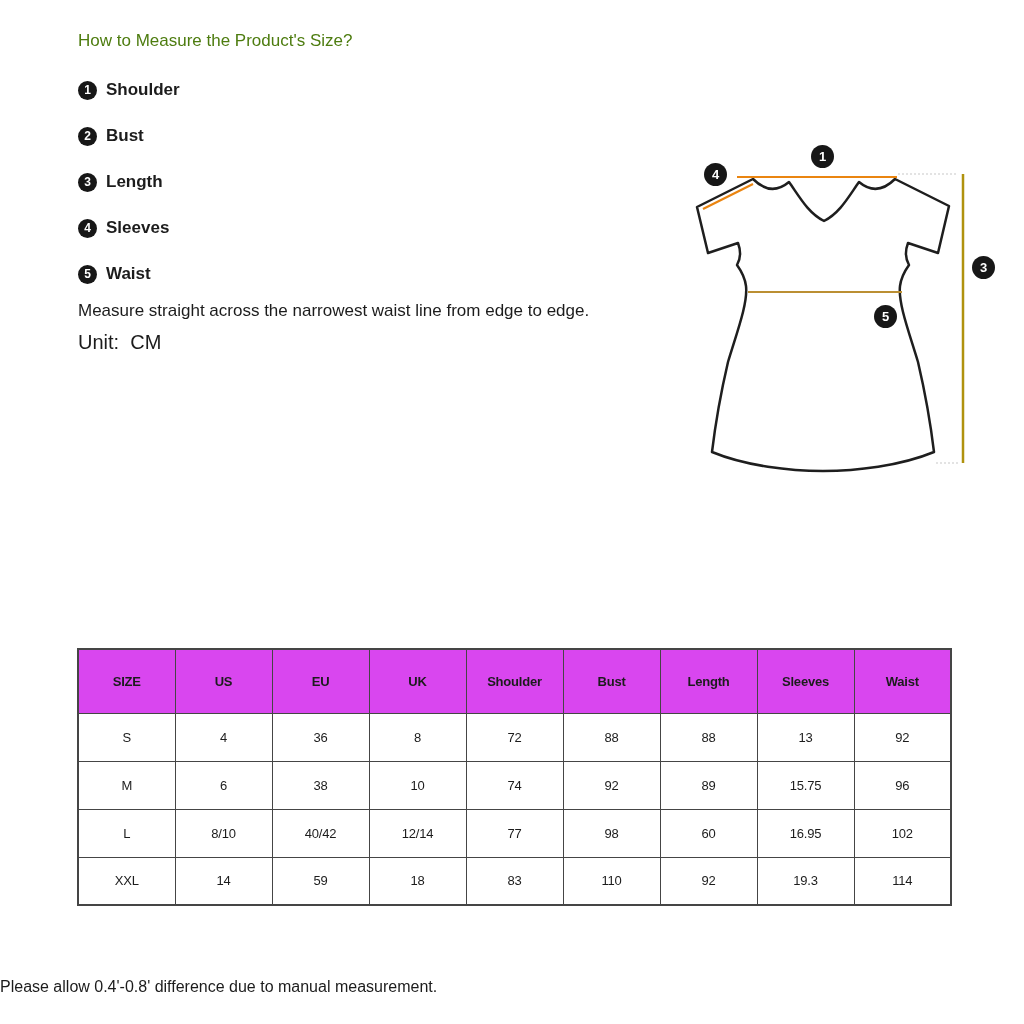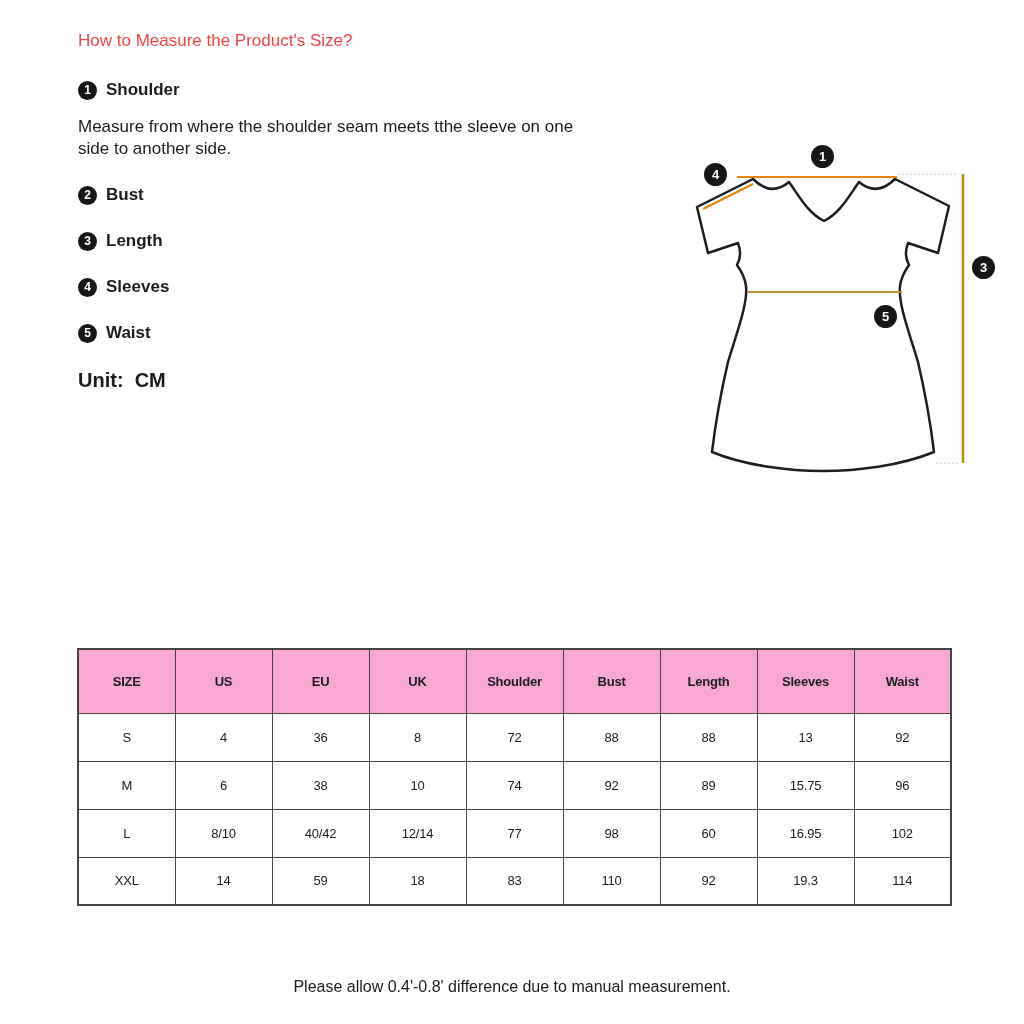--- a/index.html
+++ b/index.html
@@ -17,21 +17,21 @@
   .intro {
     position: absolute;
     left: 78px;
     top: 30px;
     width: 528px;
   }
   .title {
     font-size: 17px;
     font-weight: 400;
     line-height: 22px;
-    color: #ef4444;
+    color: #4d7c0f;
   }
   .item-head {
     display: flex;
     align-items: center;
     gap: 9px;
     margin-top: 24px;
     line-height: 22px;
   }
   .item-head.first { margin-top: 27px; }
   .badge {
@@ -52,24 +52,24 @@
     font-weight: 600;
   }
   .item-desc {
     margin-top: 15px;
     width: 522px;
     font-size: 17px;
     line-height: 22px;
     font-weight: 400;
   }
   .unit {
-    margin-top: 24px;
+    margin-top: 8px;
     font-size: 20px;
     line-height: 24px;
-    font-weight: 700;
+    font-weight: 400;
     white-space: pre;
   }
 
   
   .diagram {
     position: absolute;
     left: 0;
     top: 0;
     width: 1024px;
     height: 520px;
@@ -107,74 +107,73 @@
   .size-table th, .size-table td {
     border: 1px solid #454545;
     text-align: center;
     vertical-align: middle;
     font-size: 13px;
     letter-spacing: -0.2px;
     color: #1c1c1c;
   }
   .size-table th {
     height: 64px;
-    background: #f9a8d4;
+    background: #d946ef;
     font-weight: 600;
   }
   .size-table td {
     height: 48px;
     background: #ffffff;
     font-weight: 400;
   }
 
   
   .footer {
     position: absolute;
     left: 0;
     top: 976px;
     width: 1024px;
-    text-align: center;
     font-size: 16px;
     line-height: 22px;
     color: #1c1c1c;
   }
 </style>
 </head>
 <body>
 
 <div class="canvas">
 
   <div class="intro">
     <div class="title">How to Measure the Product's Size?</div>
 
     <div class="item-head first">
       <span class="badge">1</span>
       <span class="item-label">Shoulder</span>
     </div>
-    <p class="item-desc">Measure from where the shoulder seam meets tthe sleeve on one side to another side.</p>
 
     <div class="item-head">
       <span class="badge">2</span>
       <span class="item-label">Bust</span>
     </div>
 
     <div class="item-head">
       <span class="badge">3</span>
       <span class="item-label">Length</span>
     </div>
 
     <div class="item-head">
       <span class="badge">4</span>
       <span class="item-label">Sleeves</span>
     </div>
 
     <div class="item-head">
       <span class="badge">5</span>
       <span class="item-label">Waist</span>
     </div>
+    <p class="item-desc">Measure straight across the narrowest waist line from edge to edge.</p>
 
     <div class="unit">Unit:  CM</div>
   </div>
 
   <div class="diagram">
     <svg width="360" height="390" viewBox="670 120 360 390">
 
       <path d="M 753 179
                Q 771 197 789 182
                C 799 196 808 213 824 221

